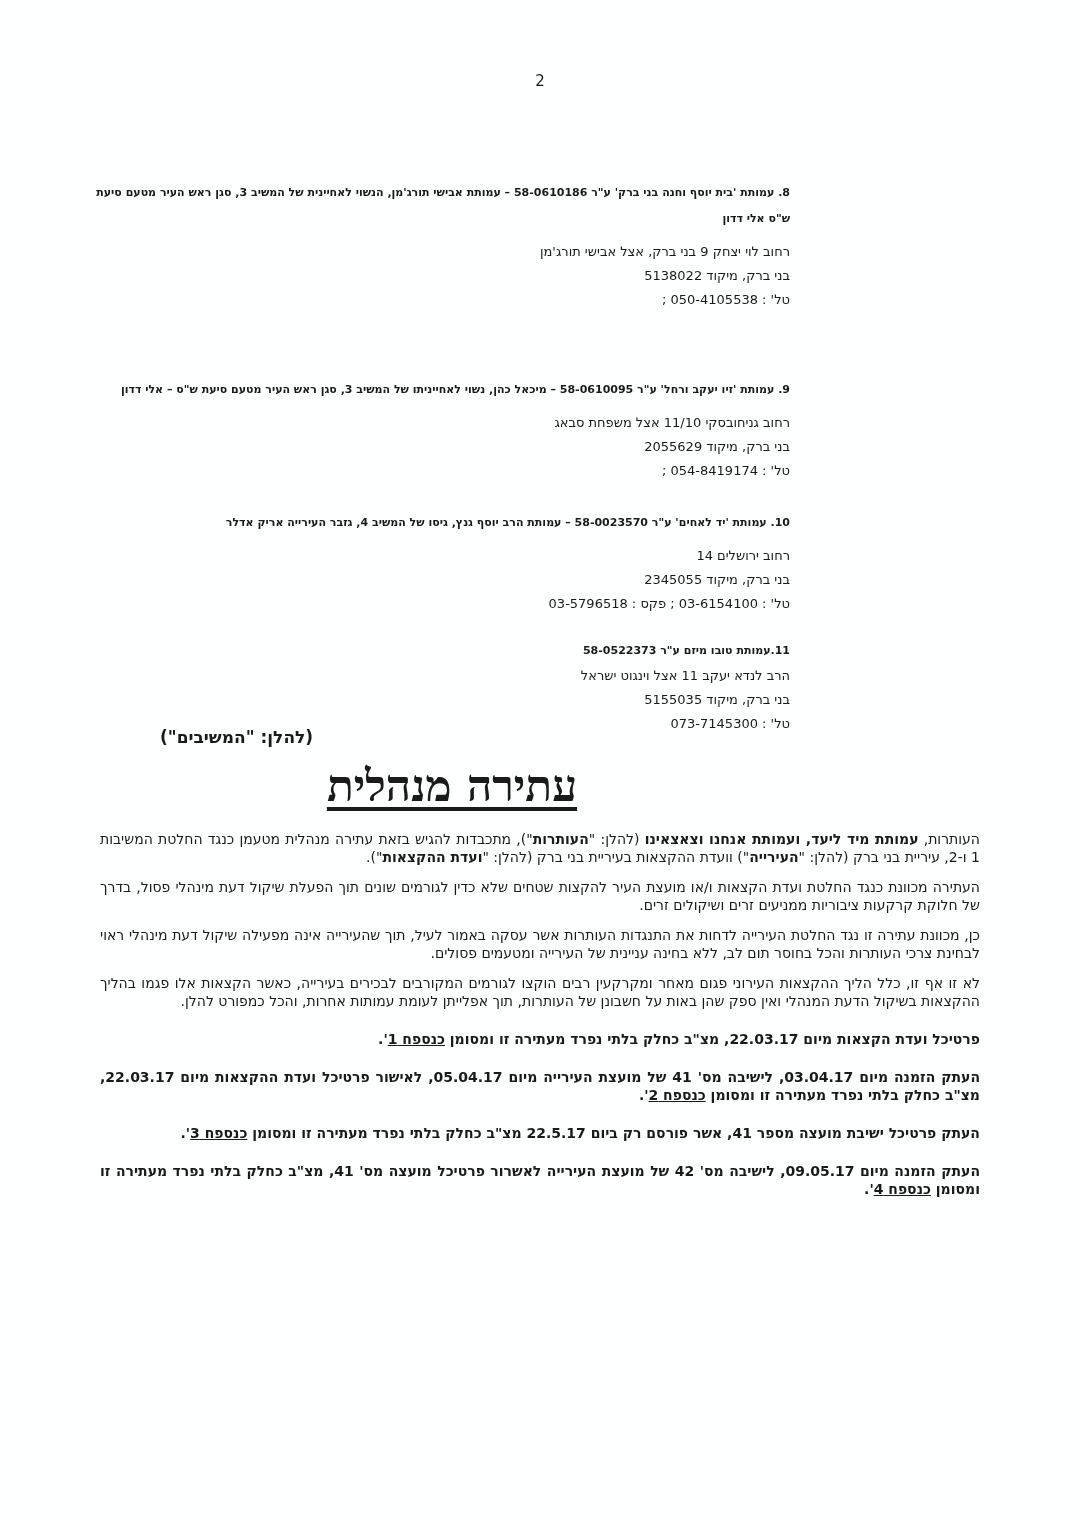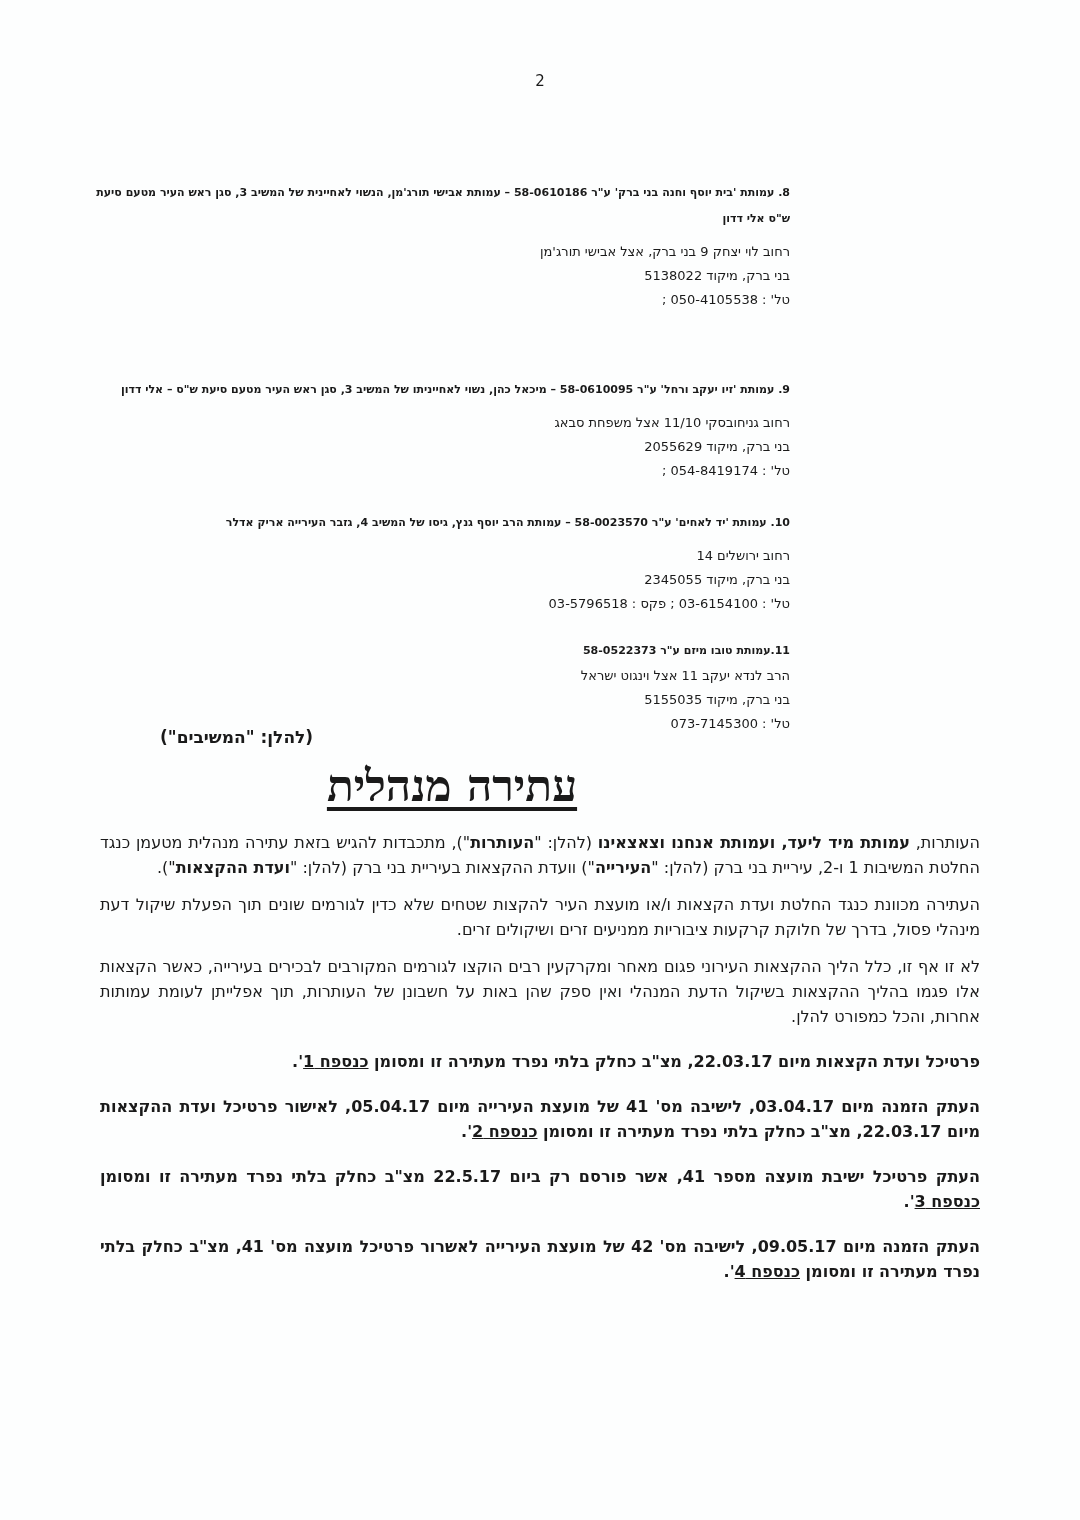--- a/index.html
+++ b/index.html
@@ -13,21 +13,21 @@
   .party-head { font-weight: bold; font-size: 11px; line-height: 26px; }
   .addr { font-size: 13px; line-height: 24px; margin-top: 4px; }
   .hereinafter { position: absolute; top: 727px; left: 160px; font-weight: bold; font-size: 17px; direction: rtl; }
   .title {
     position: absolute; top: 760px; left: 0; width: 904px; text-align: center;
     font-family: "DejaVu Serif", serif; font-weight: bold; font-size: 44px;
   }
   .title span { text-decoration: underline; text-decoration-thickness: 4px; text-underline-offset: 6px; }
   .body-text {
     position: absolute; left: 100px; width: 880px; direction: rtl; text-align: justify;
-    font-size: 16px; line-height: 25px;
+    font-size: 14px; line-height: 18px;
   }
   .body-text p { margin: 0 0 12px 0; }
   .exhibit { font-weight: bold; margin-bottom: 20px !important; }
   .u { text-decoration: underline; }
   b { font-weight: bold; }
 </style>
 </head>
 <body>
 
 <div class="page-number">2</div>
@@ -70,19 +70,20 @@
 
 <div class="hereinafter">(להלן: "המשיבים")</div>
 
 <div class="title">
   <span>עתירה מנהלית</span>
 </div>
 
 <div class="body-text" style="top:830px;">
   <p><span>העותרות, </span><b>עמותת מיד ליעד, ועמותת אנחנו וצאצאינו</b><span> (להלן: "</span><b>העותרות</b><span>"), מתכבדות להגיש בזאת עתירה מנהלית מטעמן כנגד החלטת המשיבות 1 ו-2, עיריית בני ברק (להלן: "</span><b>העירייה</b><span>") וועדת ההקצאות בעיריית בני ברק (להלן: "</span><b>ועדת ההקצאות</b><span>").</span></p>
   <p>העתירה מכוונת כנגד החלטת ועדת הקצאות ו/או מועצת העיר להקצות שטחים שלא כדין לגורמים שונים תוך הפעלת שיקול דעת מינהלי פסול, בדרך של חלוקת קרקעות ציבוריות ממניעים זרים ושיקולים זרים.</p>
+  <p>כן, מכוונת עתירה זו נגד החלטת העירייה לדחות את התנגדות העותרות אשר עסקה באמור לעיל, תוך שהעירייה אינה מפעילה שיקול דעת מינהלי ראוי לבחינת צרכי העותרות והכל בחוסר תום לב, ללא בחינה עניינית של העירייה ומטעמים פסולים.</p>
   <p style="margin-bottom:20px;">לא זו אף זו, כלל הליך ההקצאות העירוני פגום מאחר ומקרקעין רבים הוקצו לגורמים המקורבים לבכירים בעירייה, כאשר הקצאות אלו פגמו בהליך ההקצאות בשיקול הדעת המנהלי ואין ספק שהן באות על חשבונן של העותרות, תוך אפלייתן לעומת עמותות אחרות, והכל כמפורט להלן.</p>
 
   <p class="exhibit"><span>פרטיכל ועדת הקצאות מיום 22.03.17, מצ"ב כחלק בלתי נפרד מעתירה זו ומסומן </span><span class="u">כנספח 1</span><span>'.</span></p>
   <p class="exhibit"><span>העתק הזמנה מיום 03.04.17, לישיבה מס' 41 של מועצת העירייה מיום 05.04.17, לאישור פרטיכל ועדת ההקצאות מיום 22.03.17, מצ"ב כחלק בלתי נפרד מעתירה זו ומסומן </span><span class="u">כנספח 2</span><span>'.</span></p>
   <p class="exhibit"><span>העתק פרטיכל ישיבת מועצה מספר 41, אשר פורסם רק ביום 22.5.17 מצ"ב כחלק בלתי נפרד מעתירה זו ומסומן </span><span class="u">כנספח 3</span><span>'.</span></p>
   <p class="exhibit"><span>העתק הזמנה מיום 09.05.17, לישיבה מס' 42 של מועצת העירייה לאשרור פרטיכל מועצה מס' 41, מצ"ב כחלק בלתי נפרד מעתירה זו ומסומן </span><span class="u">כנספח 4</span><span>'.</span></p>
 </div>
 
 </body></html>

